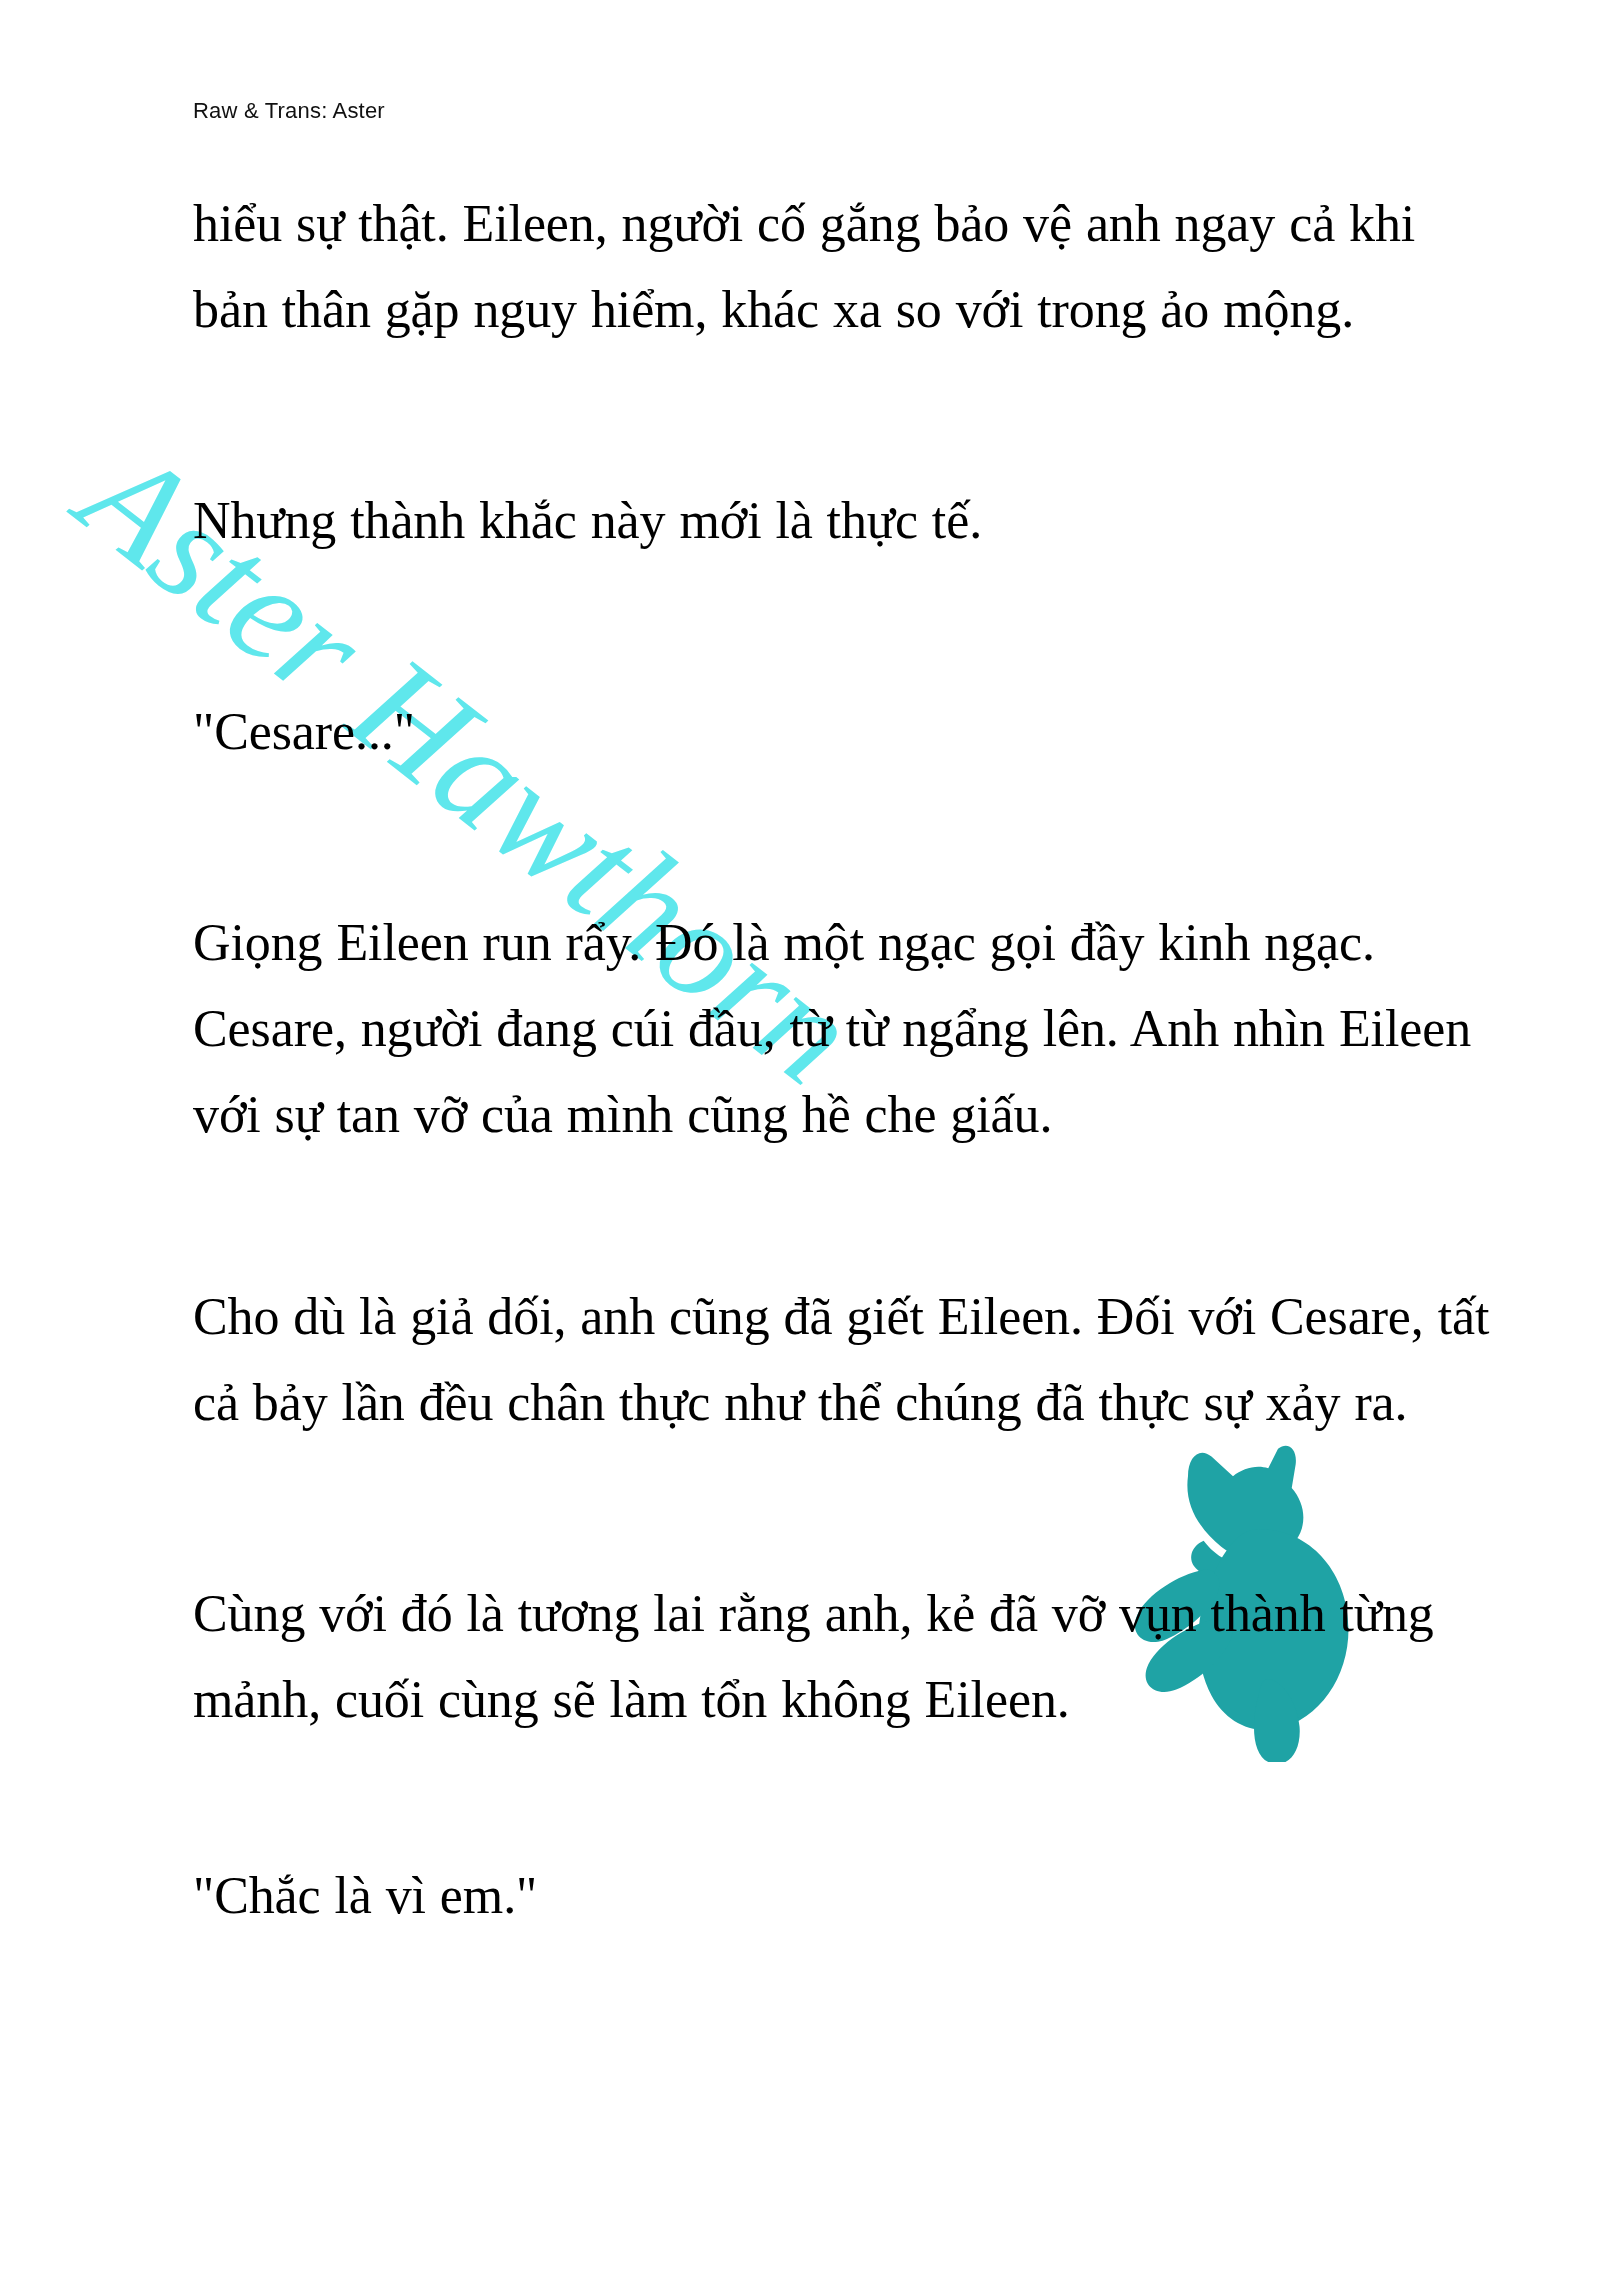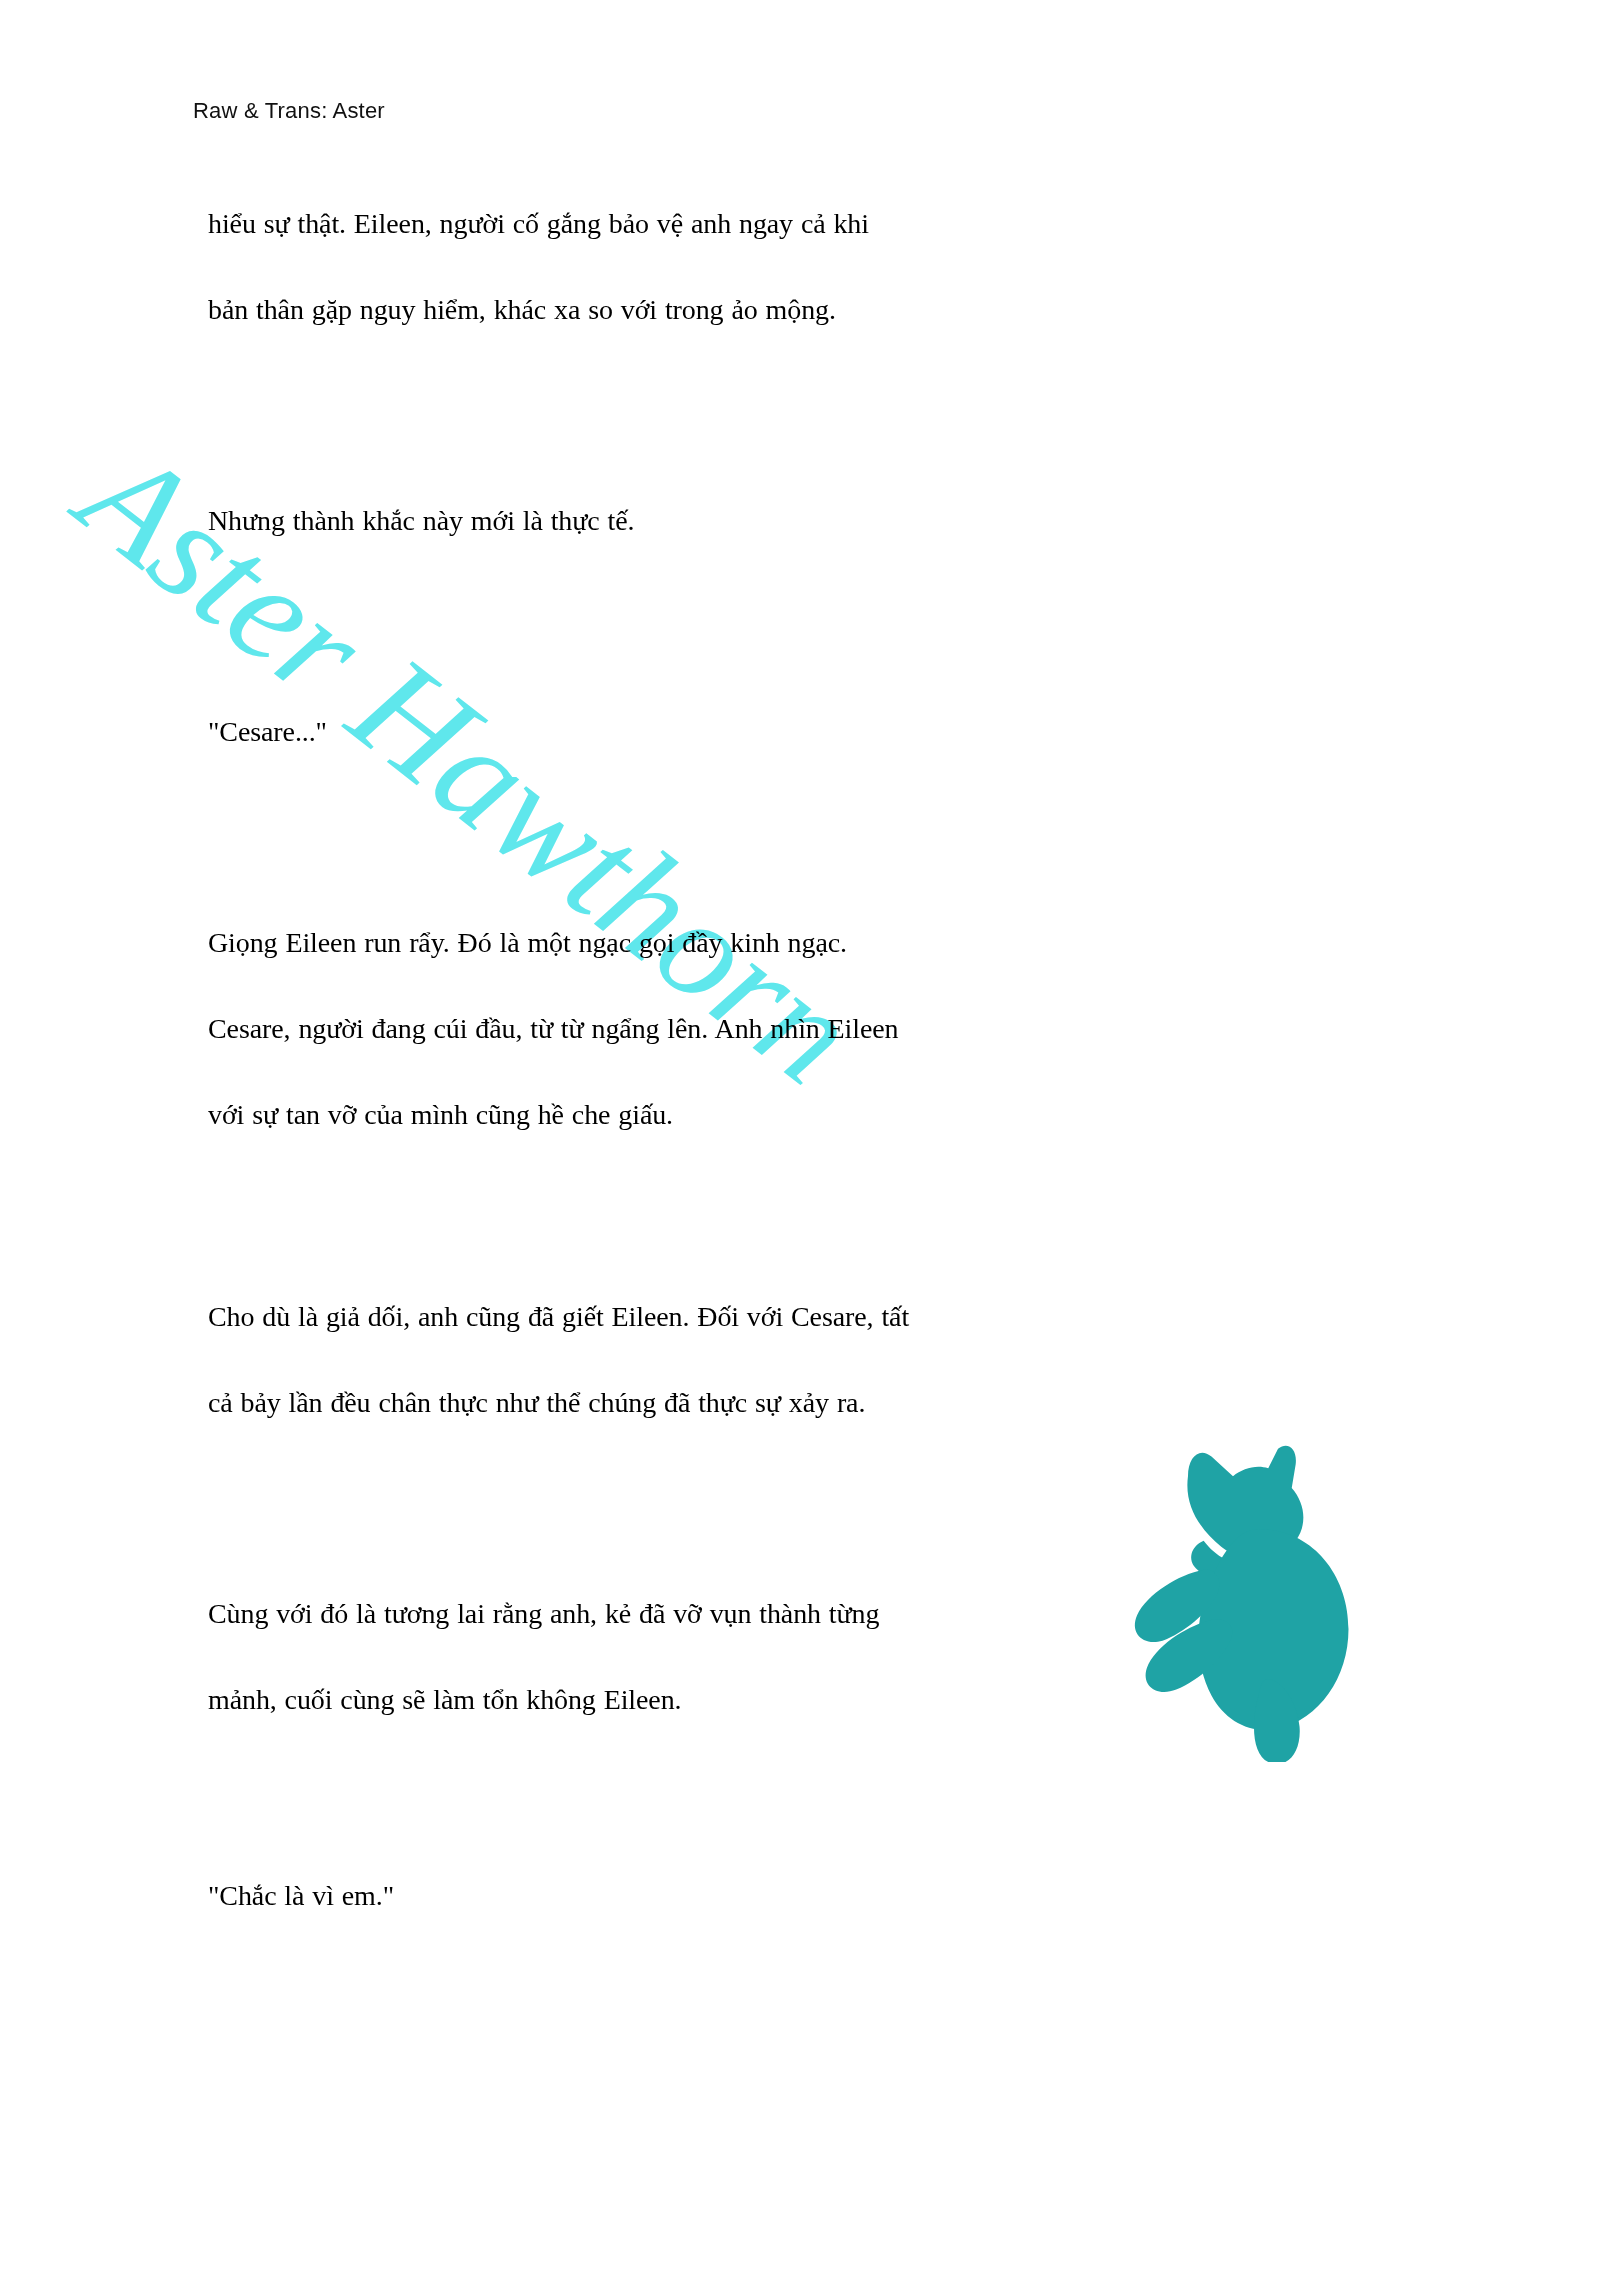--- a/index.html
+++ b/index.html
@@ -40,23 +40,23 @@
   
   #body-column {
     position: absolute;
     left: 193px;
     top: 181px;
     width: 1166px;
     z-index: 3;
   }
 
   .para {
-    margin: 0 0 0 15px;
+    margin: 0 0 0 0;
     color: #000000;
-    font-size: 28px;
+    font-size: 52px;
     line-height: 86px;
     letter-spacing: -0.1px;
     word-spacing: 1px;
     font-family: "Liberation Serif", "DejaVu Serif", serif;
   }
   .para .ln { display: block; white-space: nowrap; }
 
   
   .gap-lg { height: 116px; }
   .gap-xl { height: 125px; }

